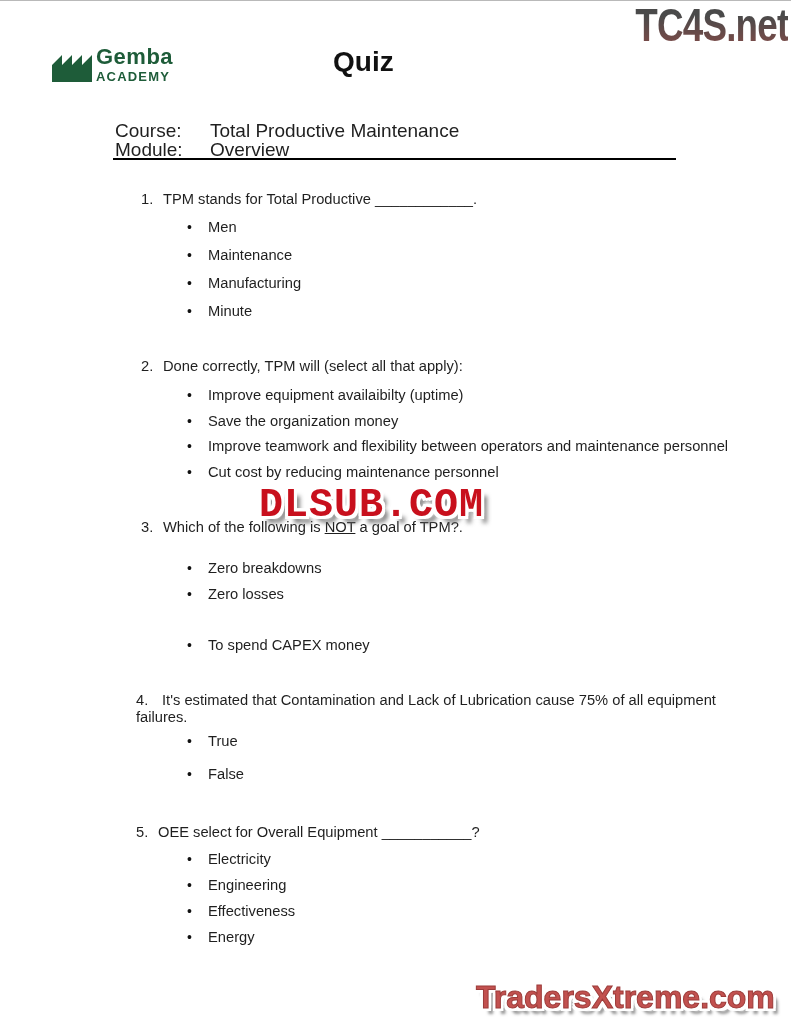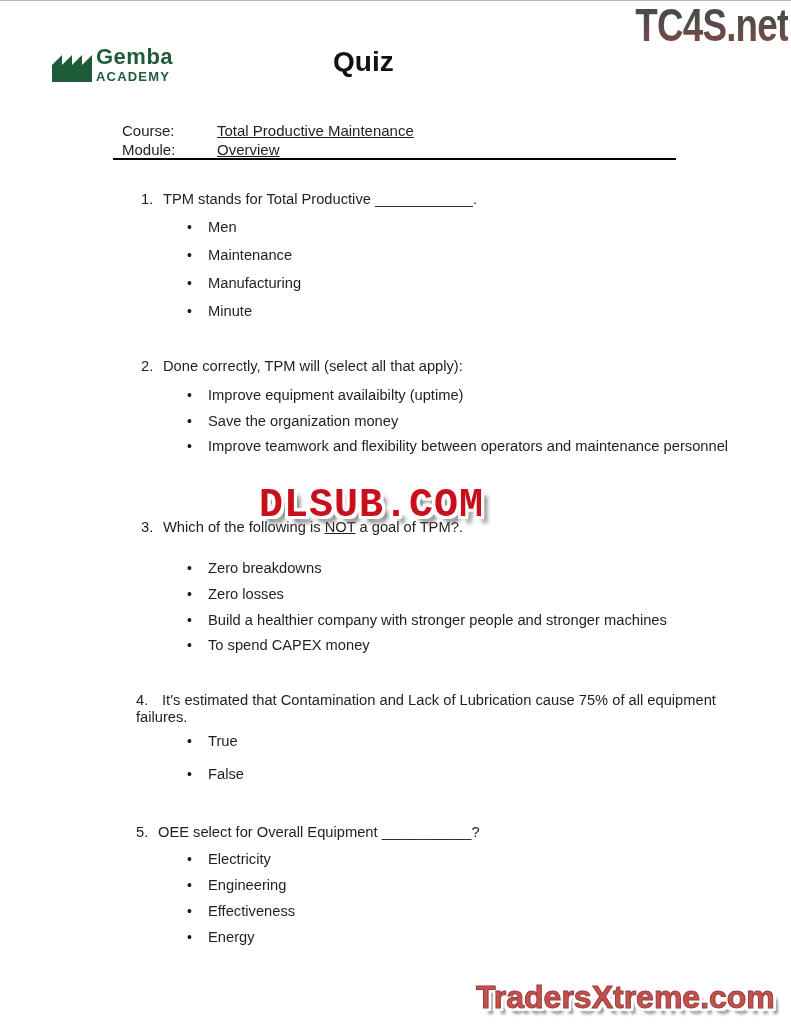--- a/index.html
+++ b/index.html
@@ -38,21 +38,21 @@
     position:absolute;left:476px;top:979px;z-index:5;
     font-size:32px;font-weight:bold;line-height:36px;letter-spacing:0px;
     color:var(--traders_fill);-webkit-text-stroke:1px var(--traders_stroke);
     text-shadow:
       -3px -3px 0 #fff, 3px -3px 0 #fff, -3px 3px 0 #fff, 3px 3px 0 #fff,
       -3px 0 0 #fff, 3px 0 0 #fff, 0 -3px 0 #fff, 0 3px 0 #fff,
       5px 6px 3px rgba(120,120,120,.8);
   }
 
   
-  .meta-row{position:absolute;left:122px;font-size:15px;line-height:17px;white-space:nowrap;text-decoration:underline;}
+  .meta-row{position:absolute;left:115px;font-size:19px;line-height:17px;white-space:nowrap;}
   .meta-label{display:inline-block;width:95px;}
   .header-rule{position:absolute;left:113px;top:158px;width:563px;height:2px;background:#000;}
 
   
   .q{position:absolute;font-size:14.7px;line-height:17px;white-space:nowrap;}
   .num{display:inline-block;width:22px;}
   .num4{display:inline-block;width:26px;}
   .u{text-decoration:underline;}
   .opt{position:absolute;left:187px;font-size:14.7px;line-height:17px;white-space:nowrap;}
   .opt .b{display:inline-block;width:21px;font-size:14px;color:#111;}
@@ -92,27 +92,27 @@
   <div class="opt" style="top:247px;"><span class="b">•</span><span>Maintenance</span></div>
   <div class="opt" style="top:275px;"><span class="b">•</span><span>Manufacturing</span></div>
   <div class="opt" style="top:303px;"><span class="b">•</span><span>Minute</span></div>
 
   <div class="q" style="left:141px;top:358px;">
     <span class="num">2.</span><span>Done correctly, TPM will (select all that apply):</span>
   </div>
   <div class="opt" style="top:387px;"><span class="b">•</span><span>Improve equipment availaibilty (uptime)</span></div>
   <div class="opt" style="top:413px;"><span class="b">•</span><span>Save the organization money</span></div>
   <div class="opt" style="top:438px;"><span class="b">•</span><span>Improve teamwork and flexibility between operators and maintenance personnel</span></div>
+  <div class="opt" style="top:464px;"><span class="b">•</span><span>Cut cost by reducing maintenance personnel</span></div>
 
   <div class="q" style="left:141px;top:519px;">
     <span class="num">3.</span><span><span>Which of the following is </span><span class="u">NOT</span><span> a goal of TPM?.</span></span>
   </div>
   <div class="opt" style="top:560px;"><span class="b">•</span><span>Zero breakdowns</span></div>
   <div class="opt" style="top:586px;"><span class="b">•</span><span>Zero losses</span></div>
-  <div class="opt" style="top:612px;"><span class="b">•</span><span>Build a healthier company with stronger people and stronger machines</span></div>
   <div class="opt" style="top:637px;"><span class="b">•</span><span>To spend CAPEX money</span></div>
 
   <div class="q" style="left:136px;top:692px;">
     <span class="num4">4.</span><span>It's estimated that Contamination and Lack of Lubrication cause 75% of all equipment</span>
   </div>
   <div class="q" style="left:136px;top:709px;">
     <span>failures.</span>
   </div>
   <div class="opt" style="top:733px;"><span class="b">•</span><span>True</span></div>
   <div class="opt" style="top:766px;"><span class="b">•</span><span>False</span></div>

